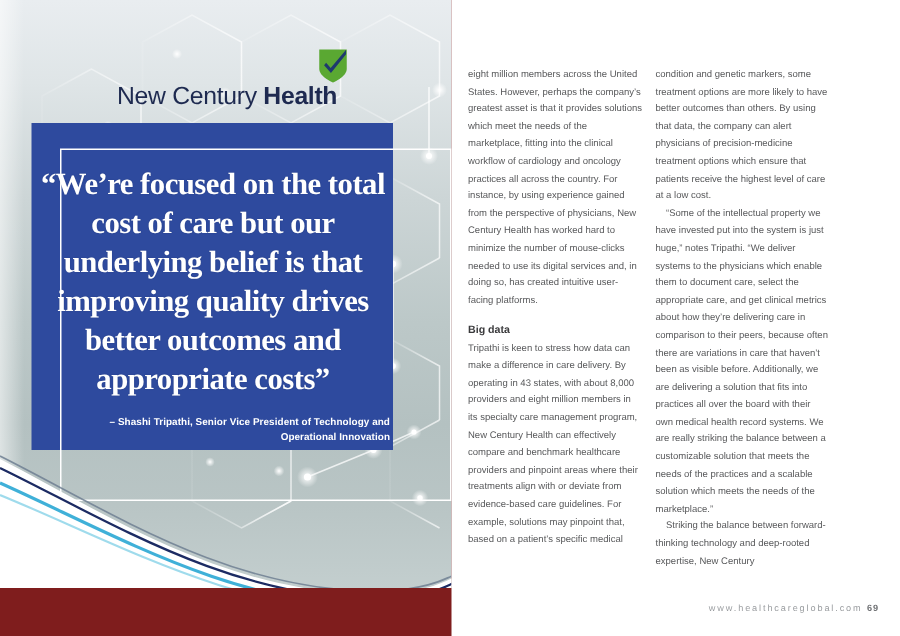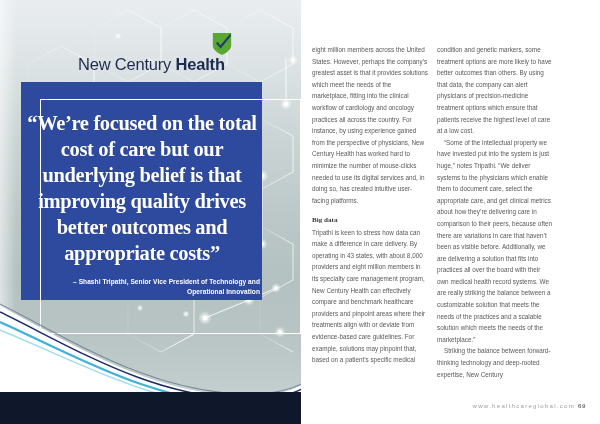--- a/index.html
+++ b/index.html
@@ -1,21 +1,21 @@
 <!DOCTYPE html>
 <html><head>
 <meta charset="utf-8">
 <style>
   * { margin:0; padding:0; box-sizing:border-box; }
   html, body {
     width:600px; height:424px; overflow:hidden;
     background:#ffffff;
     font-family:"Liberation Sans", sans-serif;
   }
-  .spread { position:relative; width:515px; height:424px; background:#0f172a; }
+  .spread { position:relative; width:515px; height:424px; background:#7f1d1d; }
 
   
   .left-page {
     position:absolute; left:0; top:0; width:301px; height:392px;
     overflow:hidden;
     background:
       linear-gradient(180deg,
         #e9edf0 0%,
         #dfe5e7 14%,
         #ccd5d6 34%,
@@ -83,21 +83,21 @@
     position:absolute; top:44px; width:116px;
     font-size:6.35px; line-height:1.83; color:#58595b;
     text-align:left;
   }
   .col-1 { left:11px; }
   .col-2 { left:136px; }
   .col p { margin:0; }
   .col p.indent { text-indent:7px; }
   .col h3 {
     font-size:7.1px; font-weight:bold; color:#3a3a3c;
-    margin-top:9px; margin-bottom:0px; line-height:1.6;font-family:Liberation Serif, serif;
+    margin-top:9px; margin-bottom:0px; line-height:1.6;
   }
   .footer-right {
     position:absolute; right:14px; top:402px;
     font-size:6.1px; color:#9a9da0; letter-spacing:1.25px;
     white-space:nowrap;
   }
   .footer-right .pg { font-weight:bold; color:#6e7073; letter-spacing:.6px; }
 </style>
 </head>
 <body>

